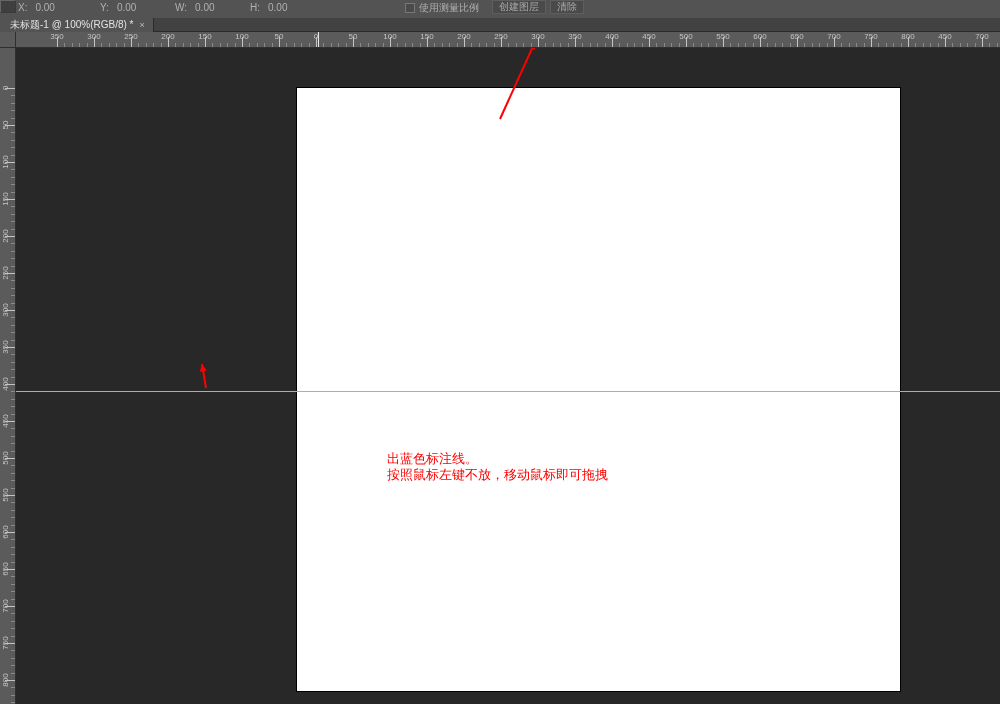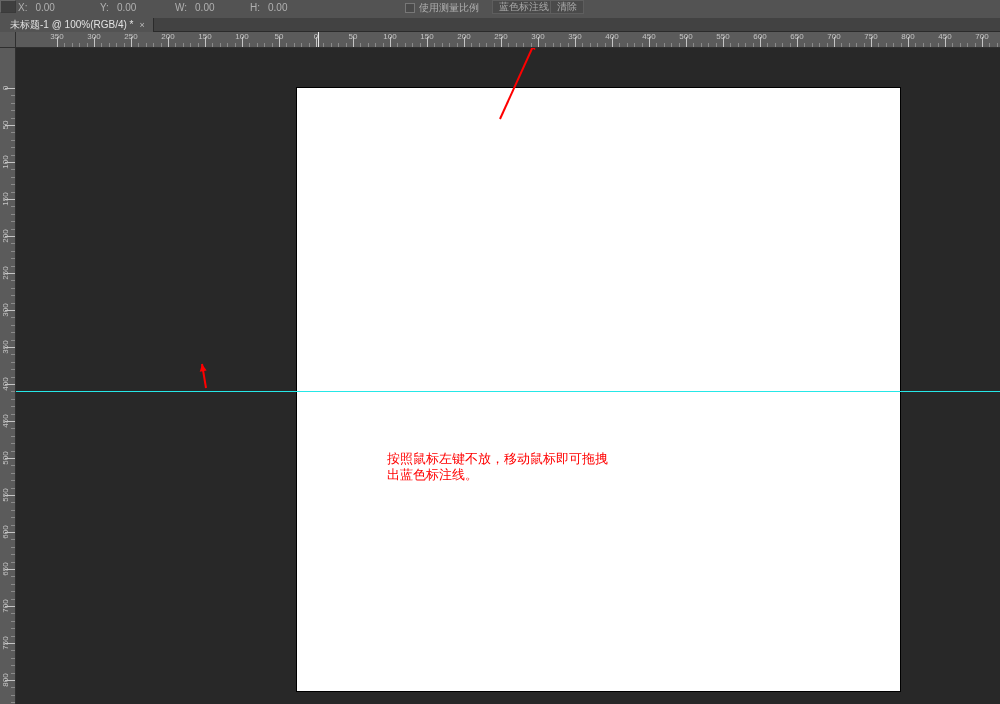--- a/index.html
+++ b/index.html
@@ -241,30 +241,30 @@
       <span class="opt-label">H:</span>
       <span>0.00</span>
     </div>
 
     <div class="opt-chk">
       <div class="box"></div>
       <span>使用测量比例</span>
     </div>
 
     <div class="opt-btn btn-a">
-      <span>蓝色标注线</span>
+      <span>创建图层</span>
     </div>
     <div class="opt-btn btn-b">
       <span>清除</span>
     </div>
   </div>
 
   <div class="tab-bar">
     <div class="doc-tab">
-      <span>未标题-1 @ 100%(RGB/4) *</span>
+      <span>未标题-1 @ 100%(RGB/8) *</span>
       <span class="close">×</span>
     </div>
   </div>
 
   <div class="ruler-corner"></div>
   <div class="h-ruler" id="hruler">
       <div class="hr-tick-major" style="left: 41px;"></div>
       <div class="hr-label" style="left: 41px;">350</div>
       <div class="hr-tick-minor" style="left: 48.4px;"></div>
       <div class="hr-tick-minor" style="left: 55.8px;"></div>
@@ -533,18 +533,18 @@
         <line x1="10" y1="87" x2="45" y2="10"></line>
         <polygon points="45,10 45.18696303172379,17.997815003159843 38.85131437402009,15.117974704203615"></polygon>
       </svg>
 
     <svg class="arrow" id="arrow2" width="24" height="44" style="left: 176px; top: 306px;">
         <line x1="14" y1="34" x2="10" y2="10"></line>
         <polygon points="10,10 14.616639613380354,16.533501257378568 7.751881854600824,17.67762755050849"></polygon>
       </svg>
 
     <div class="annotation" id="anno" style="left: 371px; top: 403px;">
+      <div>出蓝色标注线。</div>
       <div>按照鼠标左键不放，移动鼠标即可拖拽</div>
-      <div>出蓝色标注线。</div>
     </div>
   </div>
 
 </div>
 
 </body></html>

